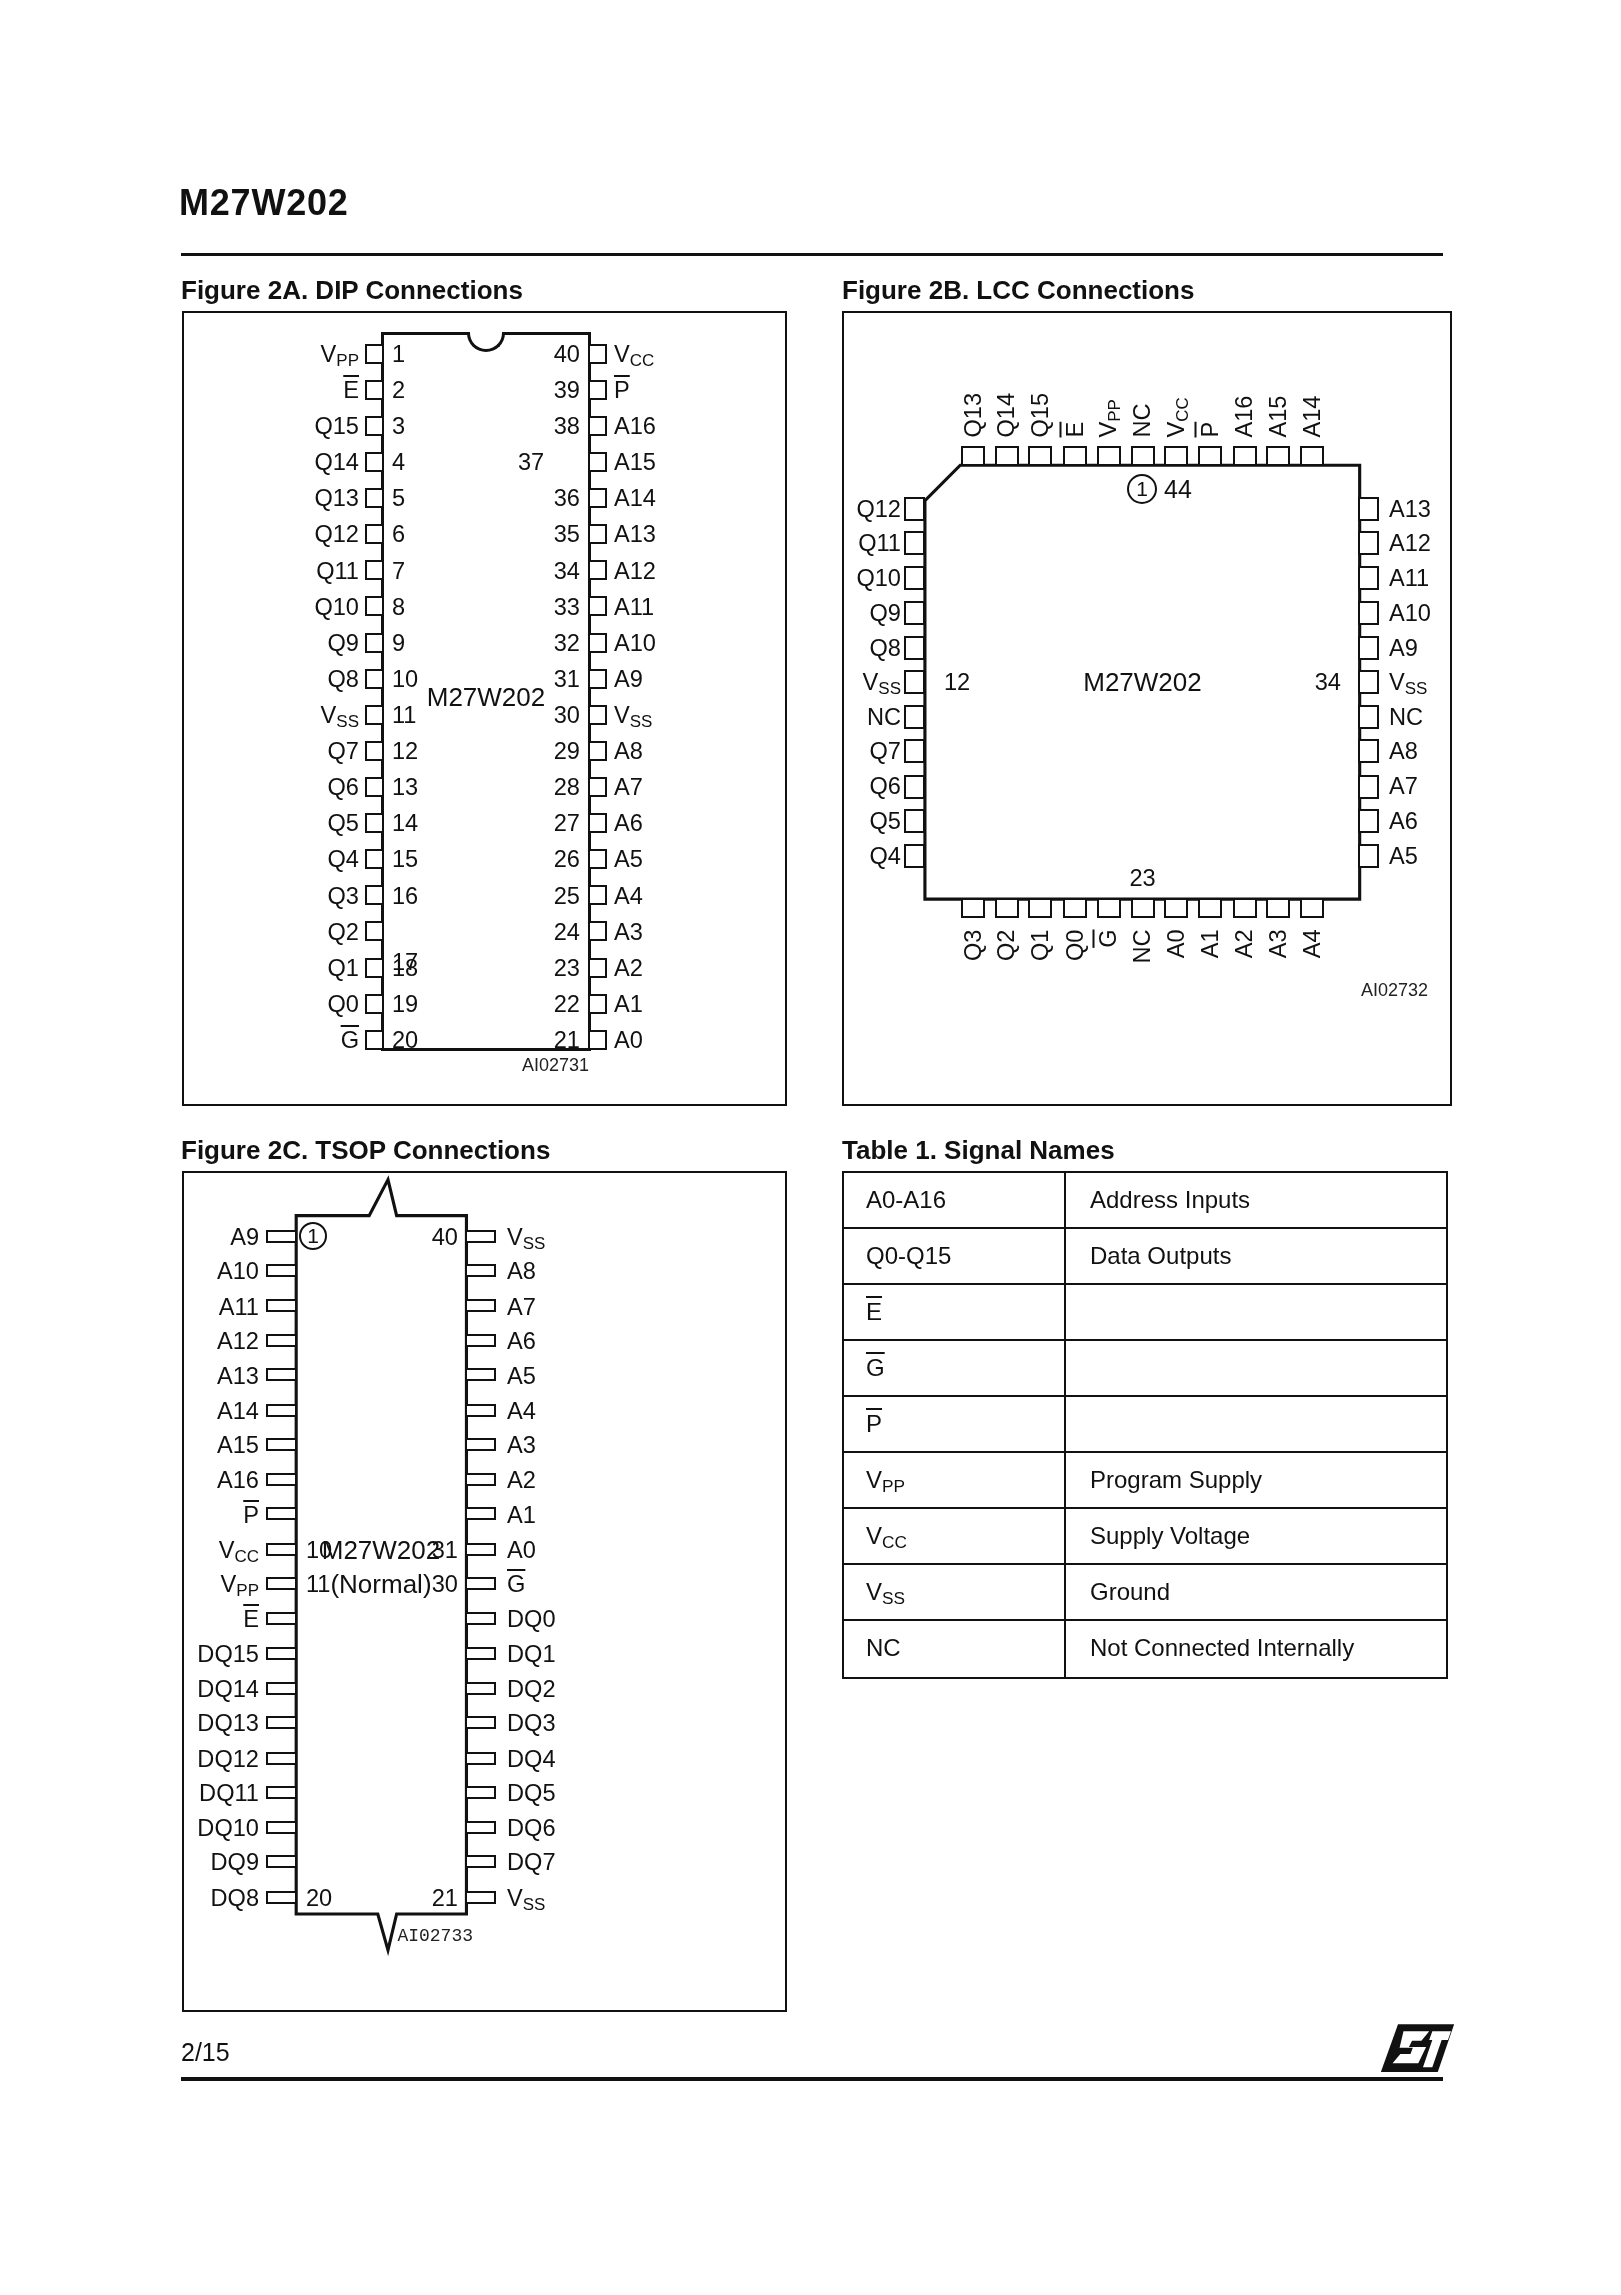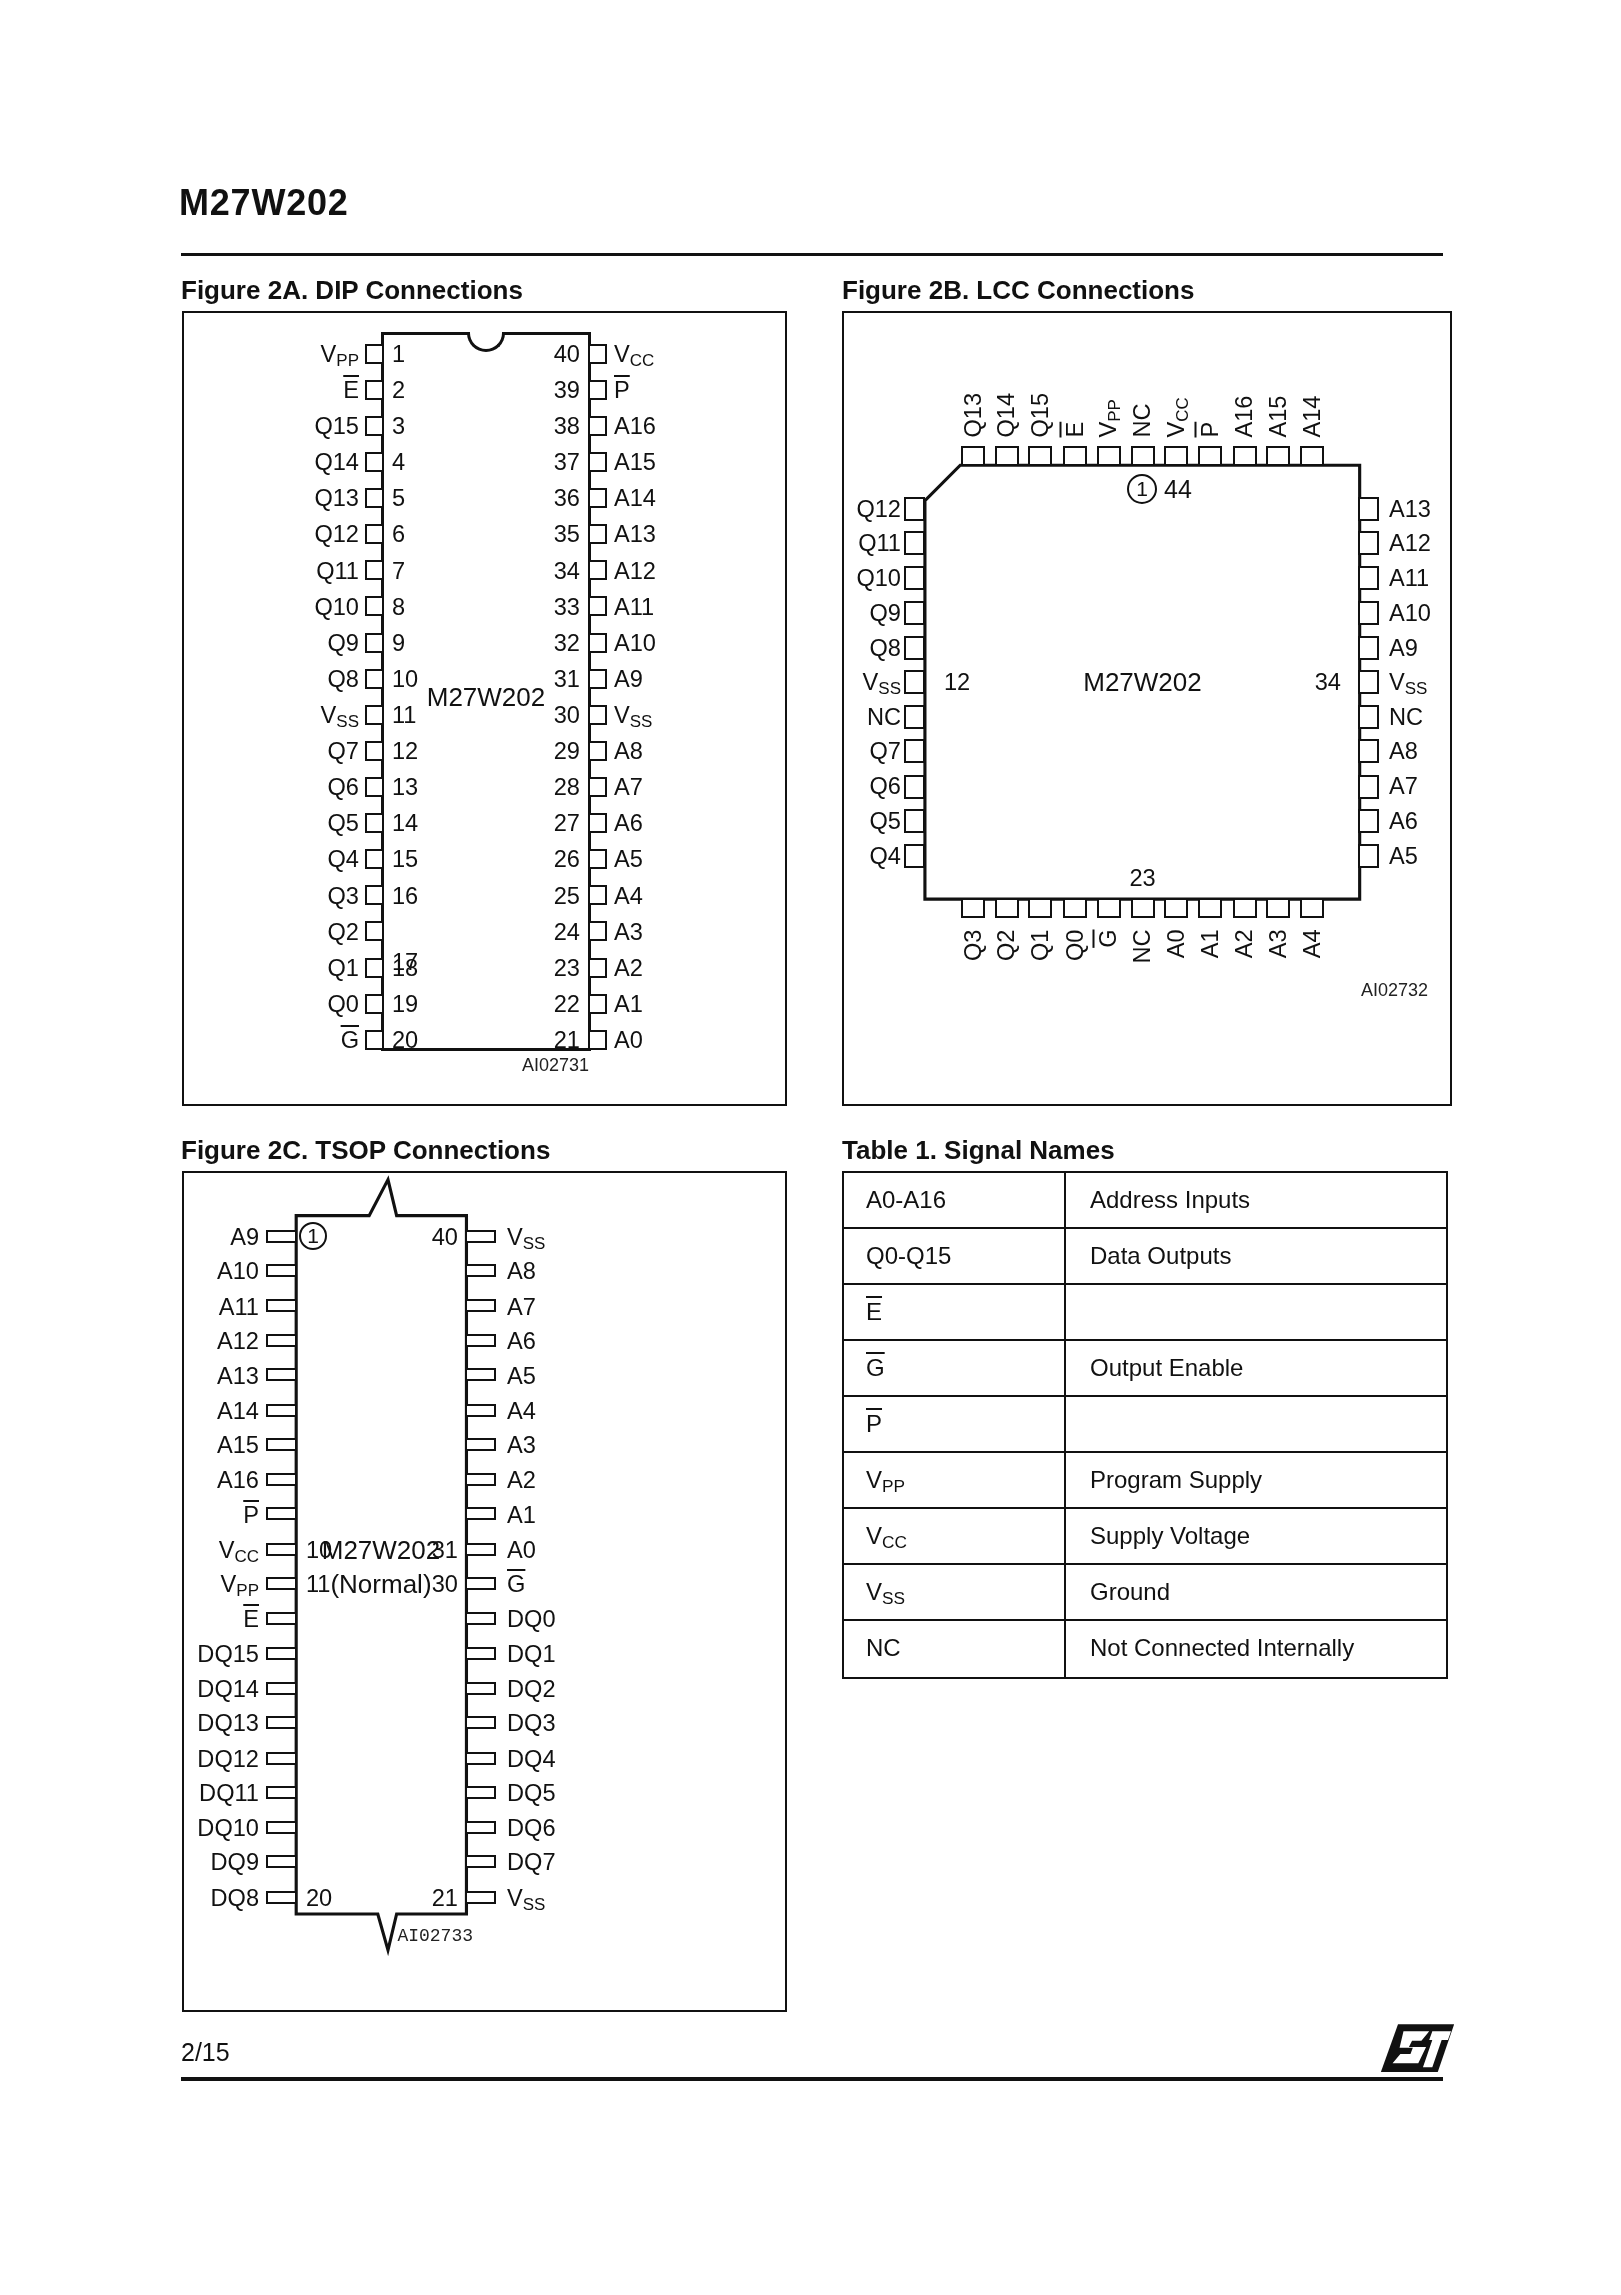--- a/index.html
+++ b/index.html
@@ -112,21 +112,21 @@
         <div class="abs num" style="left: 208px; top: 712px;">20</div>
         <div class="abs num" style="left: 298px; width: 98px; top: 26px; text-align: right;">40</div>
         <div class="abs pinbox" style="left: 404px; top: 31px; width: 19px; height: 20.4px;"></div>
         <div class="abs lbl rich" style="left: 430px; top: 26px;">V<sub>CC</sub></div>
         <div class="abs num" style="left: 298px; width: 98px; top: 62px; text-align: right;">39</div>
         <div class="abs pinbox" style="left: 404px; top: 67px; width: 19px; height: 20.4px;"></div>
         <div class="abs lbl rich" style="left: 430px; top: 62px;"><span class="ov">P</span></div>
         <div class="abs num" style="left: 298px; width: 98px; top: 98px; text-align: right;">38</div>
         <div class="abs pinbox" style="left: 404px; top: 103px; width: 19px; height: 20.4px;"></div>
         <div class="abs lbl rich" style="left: 430px; top: 98px;">A16</div>
-        <div class="abs num" style="left: 298px; width: 98px; top: 134px; text-align: right;">37</div>
+        <div class="abs num" style="left: 298px; width: 98px; top: 134px; text-align: center;">37</div>
         <div class="abs pinbox" style="left: 404px; top: 139px; width: 19px; height: 20.4px;"></div>
         <div class="abs lbl rich" style="left: 430px; top: 134px;">A15</div>
         <div class="abs num" style="left: 298px; width: 98px; top: 170px; text-align: right;">36</div>
         <div class="abs pinbox" style="left: 404px; top: 175px; width: 19px; height: 20.4px;"></div>
         <div class="abs lbl rich" style="left: 430px; top: 170px;">A14</div>
         <div class="abs num" style="left: 298px; width: 98px; top: 206px; text-align: right;">35</div>
         <div class="abs pinbox" style="left: 404px; top: 211px; width: 19px; height: 20.4px;"></div>
         <div class="abs lbl rich" style="left: 430px; top: 206px;">A13</div>
         <div class="abs num" style="left: 298px; width: 98px; top: 243px; text-align: right;">34</div>
         <div class="abs pinbox" style="left: 404px; top: 247px; width: 19px; height: 20.4px;"></div>
@@ -384,21 +384,20 @@
       </div>
       <div class="tbl-row">
         <div class="tbl-sig rich">Q0-Q15</div>
         <div class="tbl-desc">Data Outputs</div>
       </div>
       <div class="tbl-row">
         <div class="tbl-sig rich"><span class="ov">E</span></div>
       </div>
       <div class="tbl-row">
         <div class="tbl-sig rich"><span class="ov">G</span></div>
-        <div class="tbl-desc">Output Enable</div>
       </div>
       <div class="tbl-row">
         <div class="tbl-sig rich"><span class="ov">P</span></div>
       </div>
       <div class="tbl-row">
         <div class="tbl-sig rich">V<sub>PP</sub></div>
         <div class="tbl-desc">Program Supply</div>
       </div>
       <div class="tbl-row">
         <div class="tbl-sig rich">V<sub>CC</sub></div>

